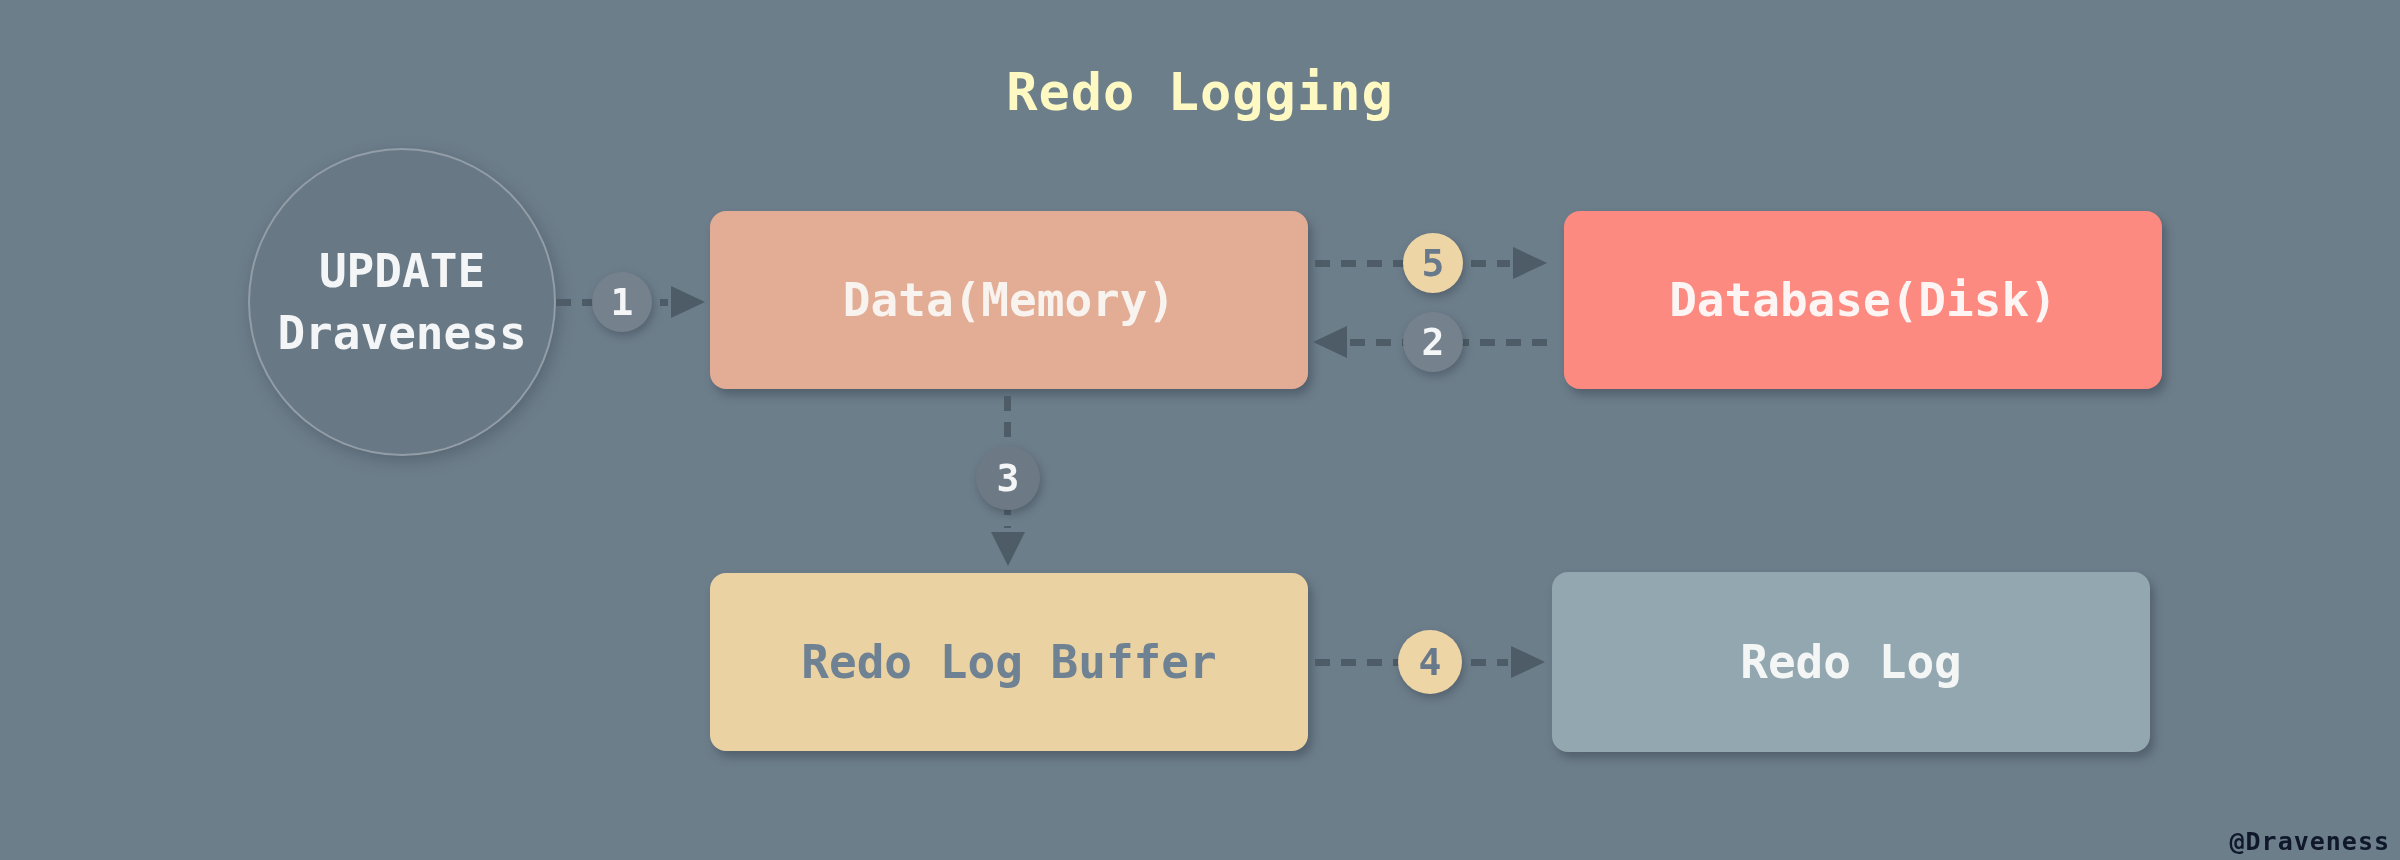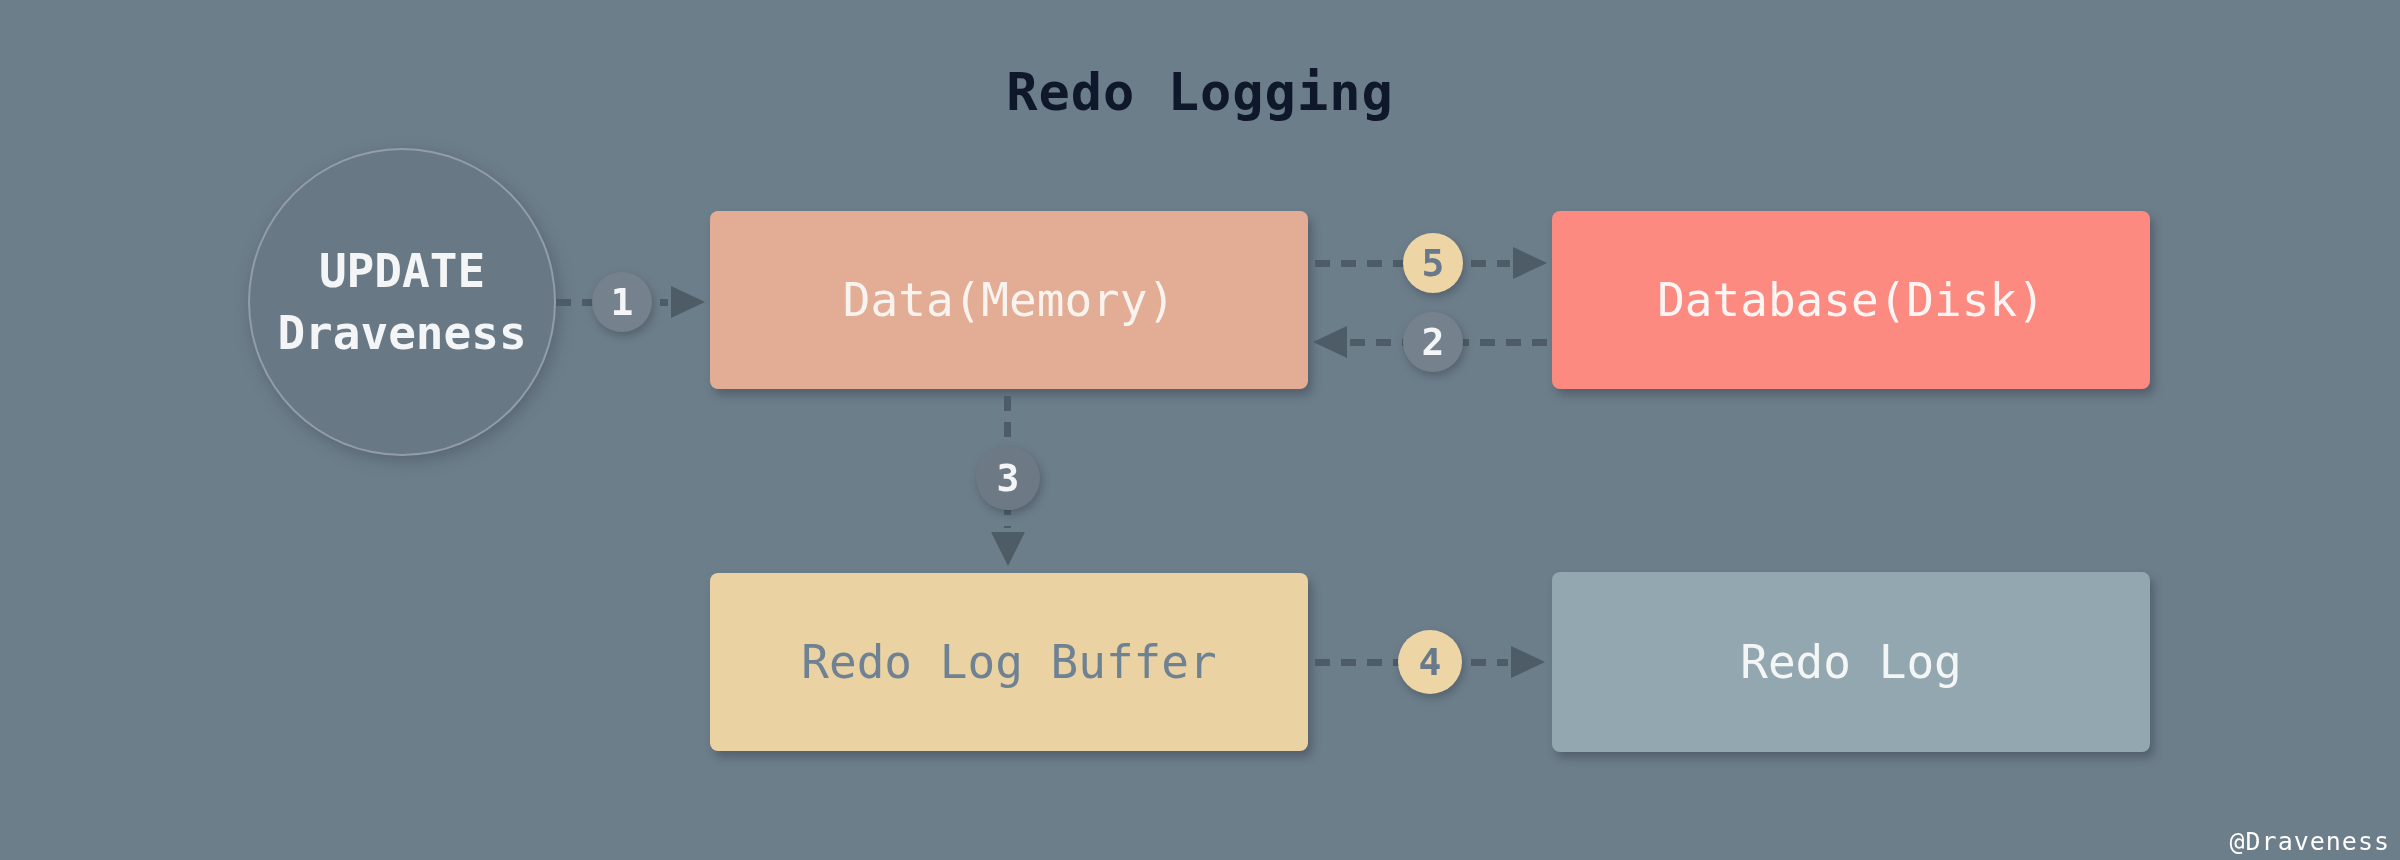--- a/index.html
+++ b/index.html
@@ -37,27 +37,27 @@
     justify-content: center;
     font-size: 46px;
     font-weight: 700;
     line-height: 1.35;
     text-align: center;
   }
 
   .node-box {
     position: absolute;
     width: 598px; height: 178px;
-    border-radius: 8px;
+    border-radius: 16px;
     box-shadow: 4px 6px 10px rgba(45,56,66,0.42);
     display: flex;
     align-items: center;
     justify-content: center;
     font-size: 46px;
-    font-weight: 400;
+    font-weight: 700;
     white-space: pre;
   }
   .box-data-memory    { left: 710px;  top: 211px; }
   .box-database-disk  { left: 1552px; top: 211px; }
   .box-redo-buffer    { left: 710px;  top: 573px; }
   .box-redo-log       { left: 1552px; top: 572px; height: 180px; }
 
   .dash-h {
     position: absolute;
     height: 7px;
@@ -99,42 +99,42 @@
   .badge-2 { left: 1403px; top: 312px; }
   .badge-3 { left: 976px;  top: 446px; width: 64px; height: 64px; }
   .badge-4 { left: 1398px; top: 630px; width: 64px; height: 64px; }
   .badge-5 { left: 1403px; top: 233px; }
 
   .watermark {
     position: absolute;
     right: 10px;
     bottom: 4px;
     font-size: 25px;
-    font-weight: 400;
-    color: #ffffff;
+    font-weight: 700;
+    color: #0f172a;
     letter-spacing: 1px;
   }
 </style>
 </head>
 <body>
 
 <div class="canvas" style="--bg: #6d7e8b; --dash: #4d5c66;">
 
-  <div class="title" style="color: #0f172a;">Redo Logging</div>
+  <div class="title" style="color: #fef9c3;">Redo Logging</div>
 
   <div class="node-circle" style="background: rgb(104, 120, 133); color: rgb(243, 245, 246);">
     <span>UPDATE</span>
     <span>Draveness</span>
   </div>
 
   <div class="node-box box-data-memory" style="background: rgb(226, 173, 148); color: rgb(248, 243, 238);">
     <span>Data(Memory)</span>
   </div>
 
-  <div class="node-box box-database-disk" style="background: rgb(252, 138, 128); color: rgb(253, 245, 243);">
+  <div class="node-box box-database-disk" style="background: rgb(252, 138, 128); color: rgb(253, 245, 243); margin-left: 12px;">
     <span>Database(Disk)</span>
   </div>
 
   <div class="node-box box-redo-buffer" style="background: rgb(234, 210, 162); color: rgb(111, 130, 148);">
     <span>Redo Log Buffer</span>
   </div>
 
   <div class="node-box box-redo-log" style="background: rgb(147, 167, 176); color: rgb(244, 246, 246);">
     <span>Redo Log</span>
   </div>

